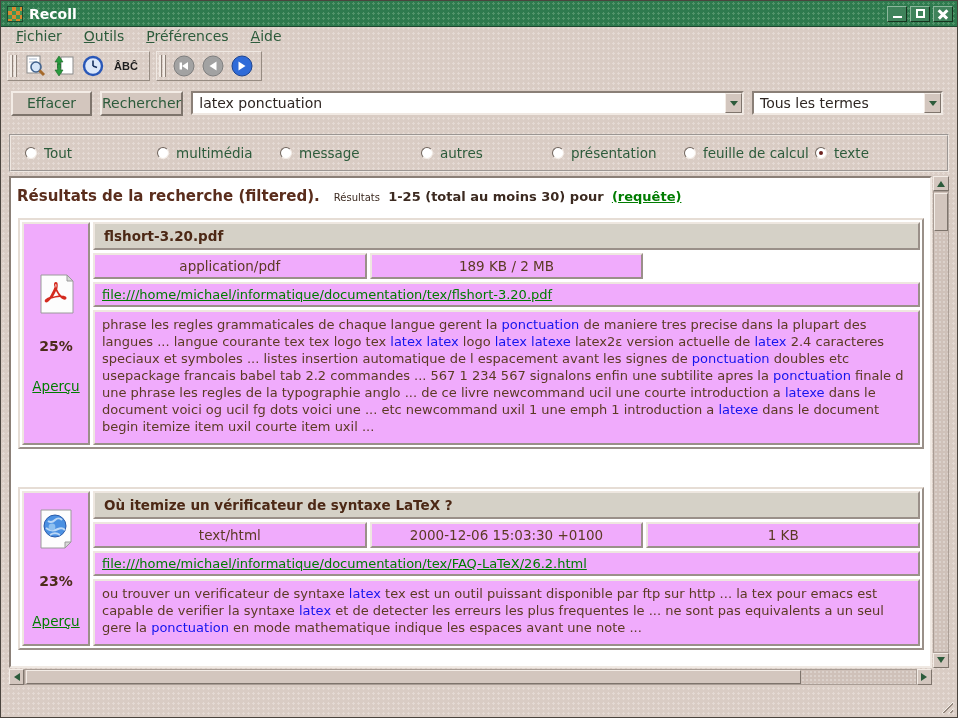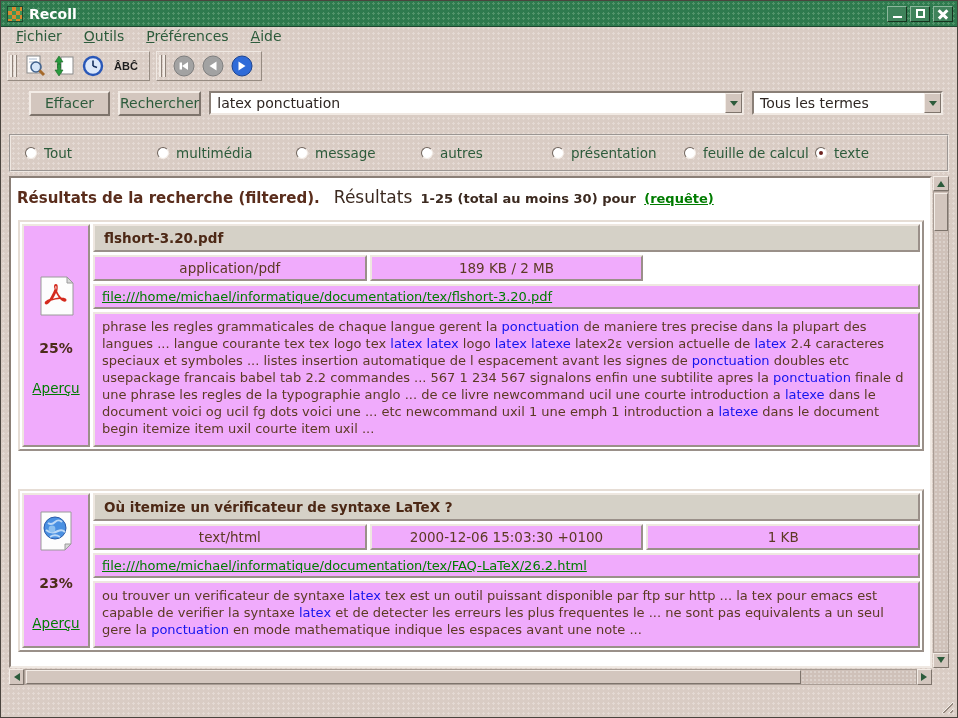--- a/index.html
+++ b/index.html
@@ -55,21 +55,21 @@
     height:30px; display:flex; align-items:center; gap:3px; padding:1px 6px 1px 2px;
     border:1px solid; border-color:#f0e9e3 #968b82 #968b82 #f0e9e3;
   }
   .handle{ width:7px; height:22px; margin-right:2px;
     background:linear-gradient(90deg,#f2ebe5 0 2px,#8d8178 2px 3px,transparent 3px 4px,#f2ebe5 4px 6px,#8d8178 6px 7px);
   }
   .tbtn{ width:26px; height:26px; border:none; background:transparent; display:flex; align-items:center; justify-content:center; cursor:default; }
   .tbtn.abc{ width:34px; font-size:11px; font-weight:bold; color:#1c1c1c; letter-spacing:0; }
 
   
-  .searchrow{ flex:none; display:flex; align-items:center; margin:8px 14px 0 28px; gap:8px; height:26px; }
+  .searchrow{ flex:none; display:flex; align-items:center; margin:8px 14px 0 10px; gap:8px; height:26px; }
   .btn{
     height:25px; min-width:81px; font-family:"DejaVu Sans",sans-serif;
     font-size:14px; color:#2c5b3b; background:#d3c6be;
     border:2px solid; border-color:#f3ece6 #7e746c #7e746c #f3ece6; cursor:default;
   }
   .combo{
     height:24px; display:flex; background:#fff;
     border:2px solid; border-color:#8a7f77 #f0e9e3 #f0e9e3 #8a7f77;
   }
   .combo-value{ flex:1; padding:2px 6px; font-size:14px; color:#2e2622; white-space:nowrap; overflow:hidden; }
@@ -101,21 +101,21 @@
   .results-outer{
     flex:1; margin:4px 8px 0 8px; display:grid;
     grid-template-columns:1fr 17px; grid-template-rows:1fr 16px;
   }
   .viewport{
     background:#fff; overflow:hidden; padding:7px 4px 0 5px;
     border:2px solid; border-color:#8a7f77 #f0e9e3 #f0e9e3 #8a7f77;
   }
   .rheader{ margin:2px 0 13px 1px; white-space:nowrap; }
   .rtitle{ font-size:15px; font-weight:bold; color:#5a2d1c; }
-  .rsub{ font-size:17px; color:#3c2a20; margin-left:10px; }
+  .rsub{ font-size:10px; color:#3c2a20; margin-left:10px; }
   .rrange{ font-size:13px; font-weight:bold; color:#3c2a20; margin-left:4px; }
   .glink{ color:#007c00; text-decoration:underline; cursor:pointer; }
   .qlink{ font-size:13px; font-weight:bold; margin-left:4px; }
 
   .result{
     display:grid; grid-template-columns:68px 1fr; grid-template-rows:auto auto auto 1fr;
     gap:3px; padding:2px; margin:0 2px 0 2px;
     border:2px solid; border-color:#e6ddd5 #9a9089 #9a9089 #e6ddd5;
   }
   .result + .result{ margin-top:38px; }
@@ -269,21 +269,21 @@
 
   <div class="filterframe">
     <label class="radio-item" style="left:14px">
         <span class="radio"></span>
         <span>Tout</span>
       </label>
     <label class="radio-item" style="left:146px">
         <span class="radio"></span>
         <span>multimédia</span>
       </label>
-    <label class="radio-item" style="left:285px">
+    <label class="radio-item" style="left:269px">
         <span class="radio"></span>
         <span>message</span>
       </label>
     <label class="radio-item" style="left:410px">
         <span class="radio"></span>
         <span>autres</span>
       </label>
     <label class="radio-item" style="left:541px">
         <span class="radio"></span>
         <span>présentation</span>

